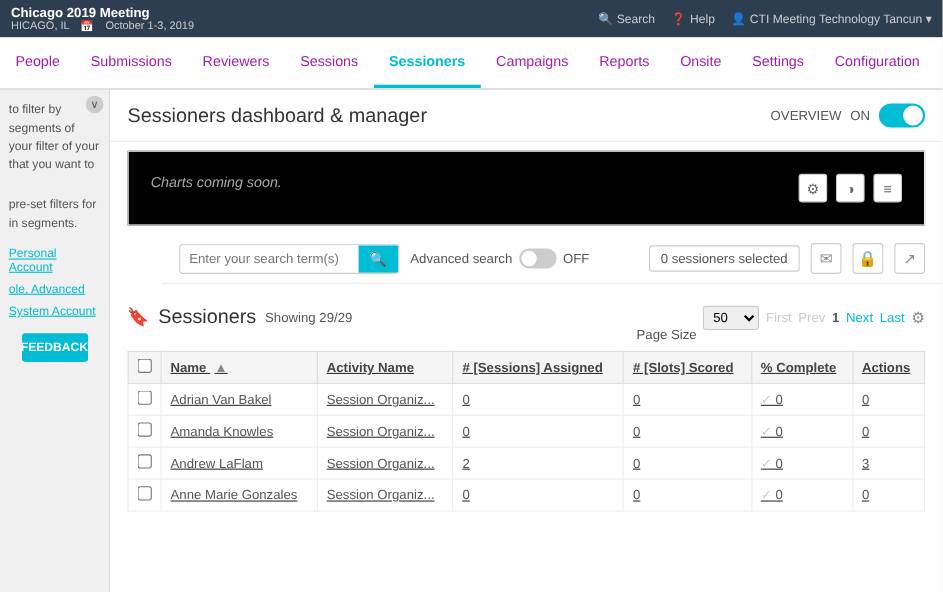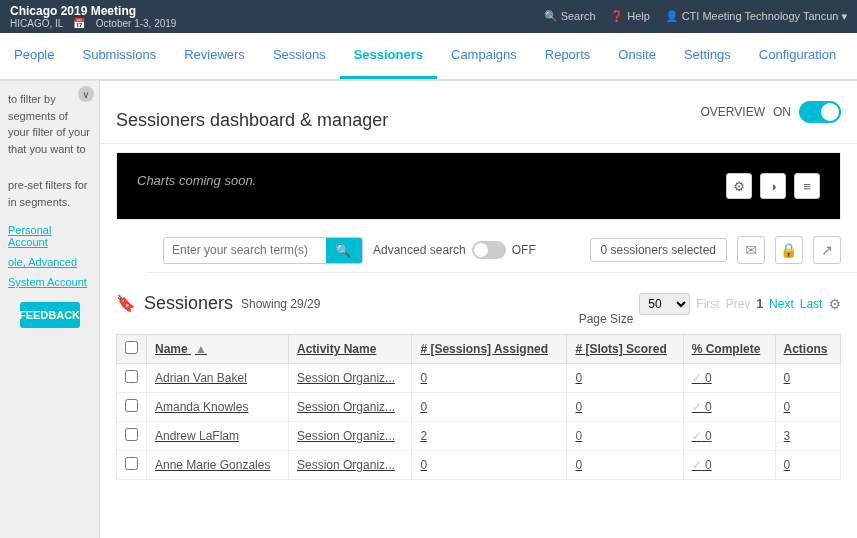--- a/index.html
+++ b/index.html
@@ -28,21 +28,21 @@
       display: flex;
       align-items: stretch;
       height: 48px;
     }
     .nav-item {
       padding: 0 14px;
       display: flex;
       align-items: center;
       cursor: pointer;
       font-size: 13px;
-      color: #3b82f6;
+      color: #a21caf;
       border-bottom: 3px solid transparent;
       white-space: nowrap;
     }
     .nav-item.active { color: #00bcd4; border-bottom: 3px solid #00bcd4; font-weight: bold; }
 
     
     .main-layout { display: flex; height: calc(538px - 80px); }
 
     
     .sidebar {
@@ -79,21 +79,21 @@
     .content { flex: 1; overflow-y: auto; padding: 0; background: #fff; }
 
     
     .page-header {
       display: flex;
       align-items: center;
       justify-content: space-between;
       padding: 12px 16px;
       border-bottom: 1px solid #eee;
     }
-    .page-title { font-size: 18px; font-weight: normal; color: #333; margin-top: 17px; }
+    .page-title { font-size: 18px; font-weight: normal; color: #333; }
     .overview-toggle { display: flex; align-items: center; gap: 8px; font-size: 12px; color: #555; }
     .toggle-switch {
       width: 42px; height: 22px;
       background: #00bcd4;
       border-radius: 11px;
       position: relative;
       cursor: pointer;
     }
     .toggle-knob {
       position: absolute; top: 2px; right: 2px;

